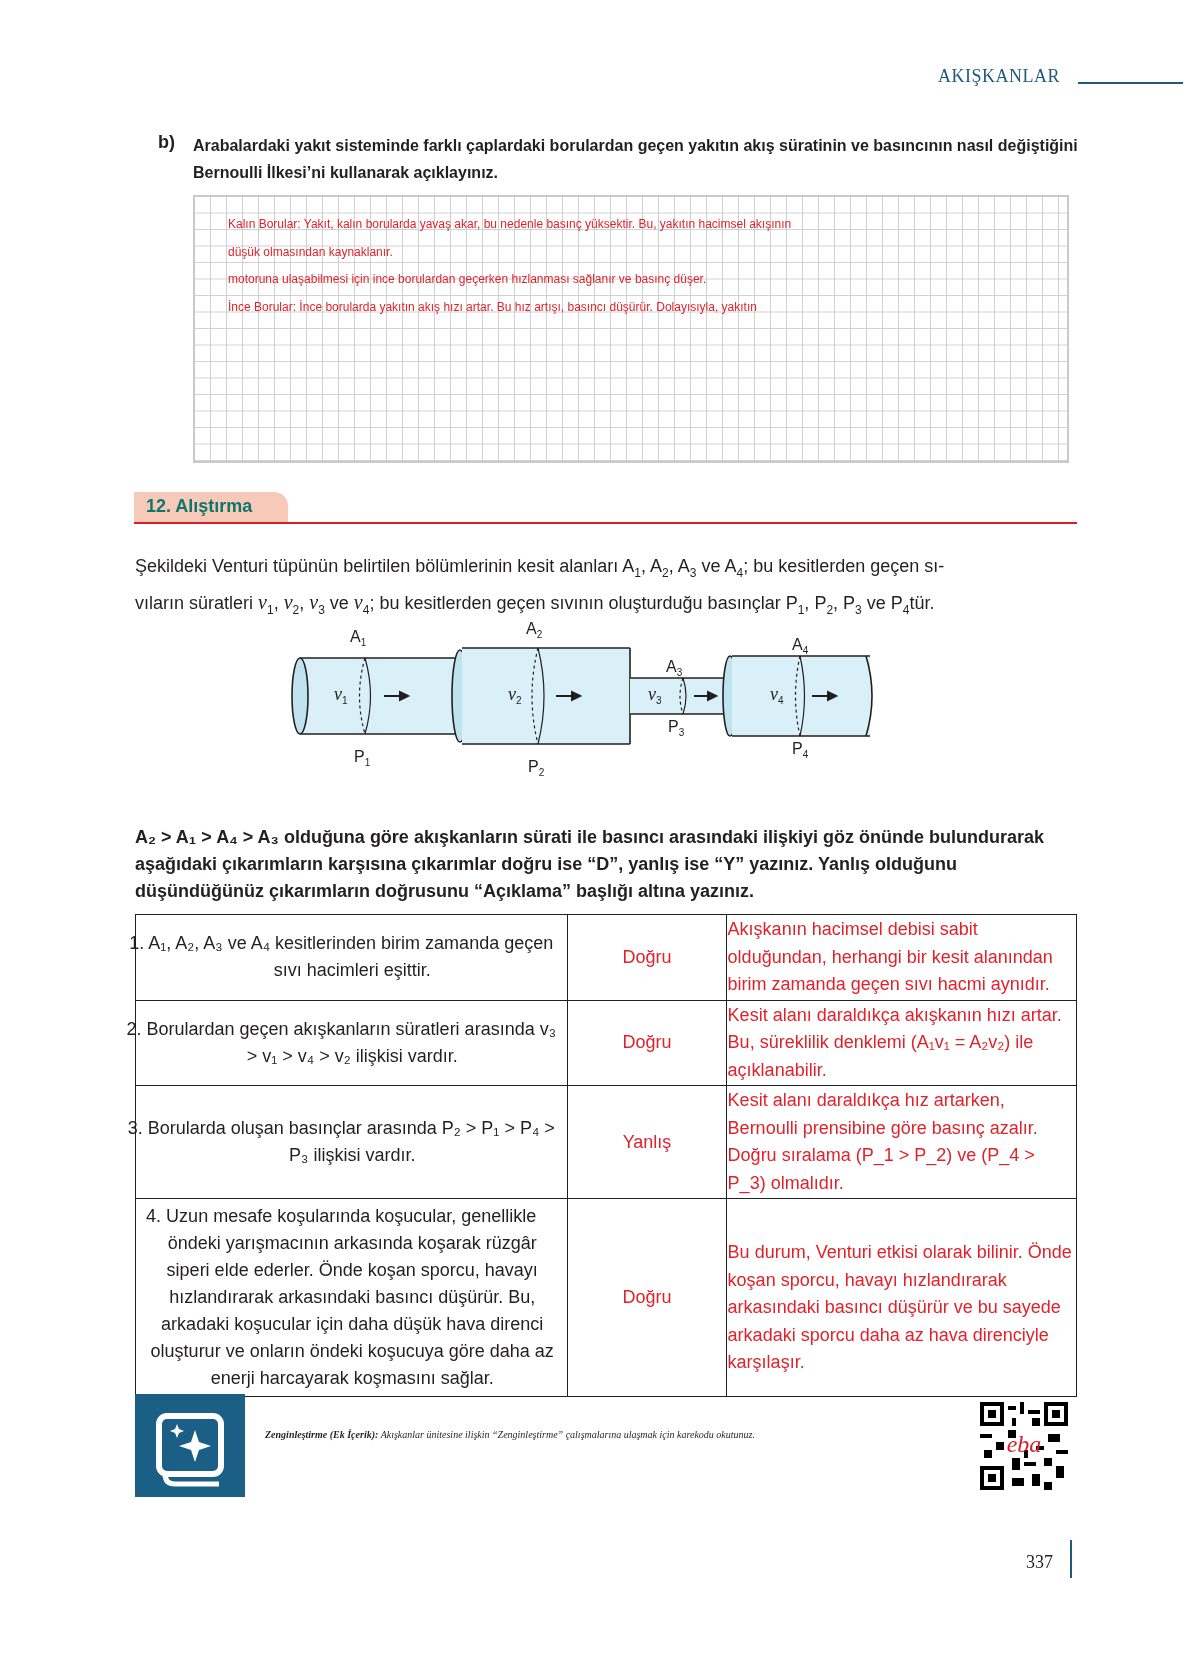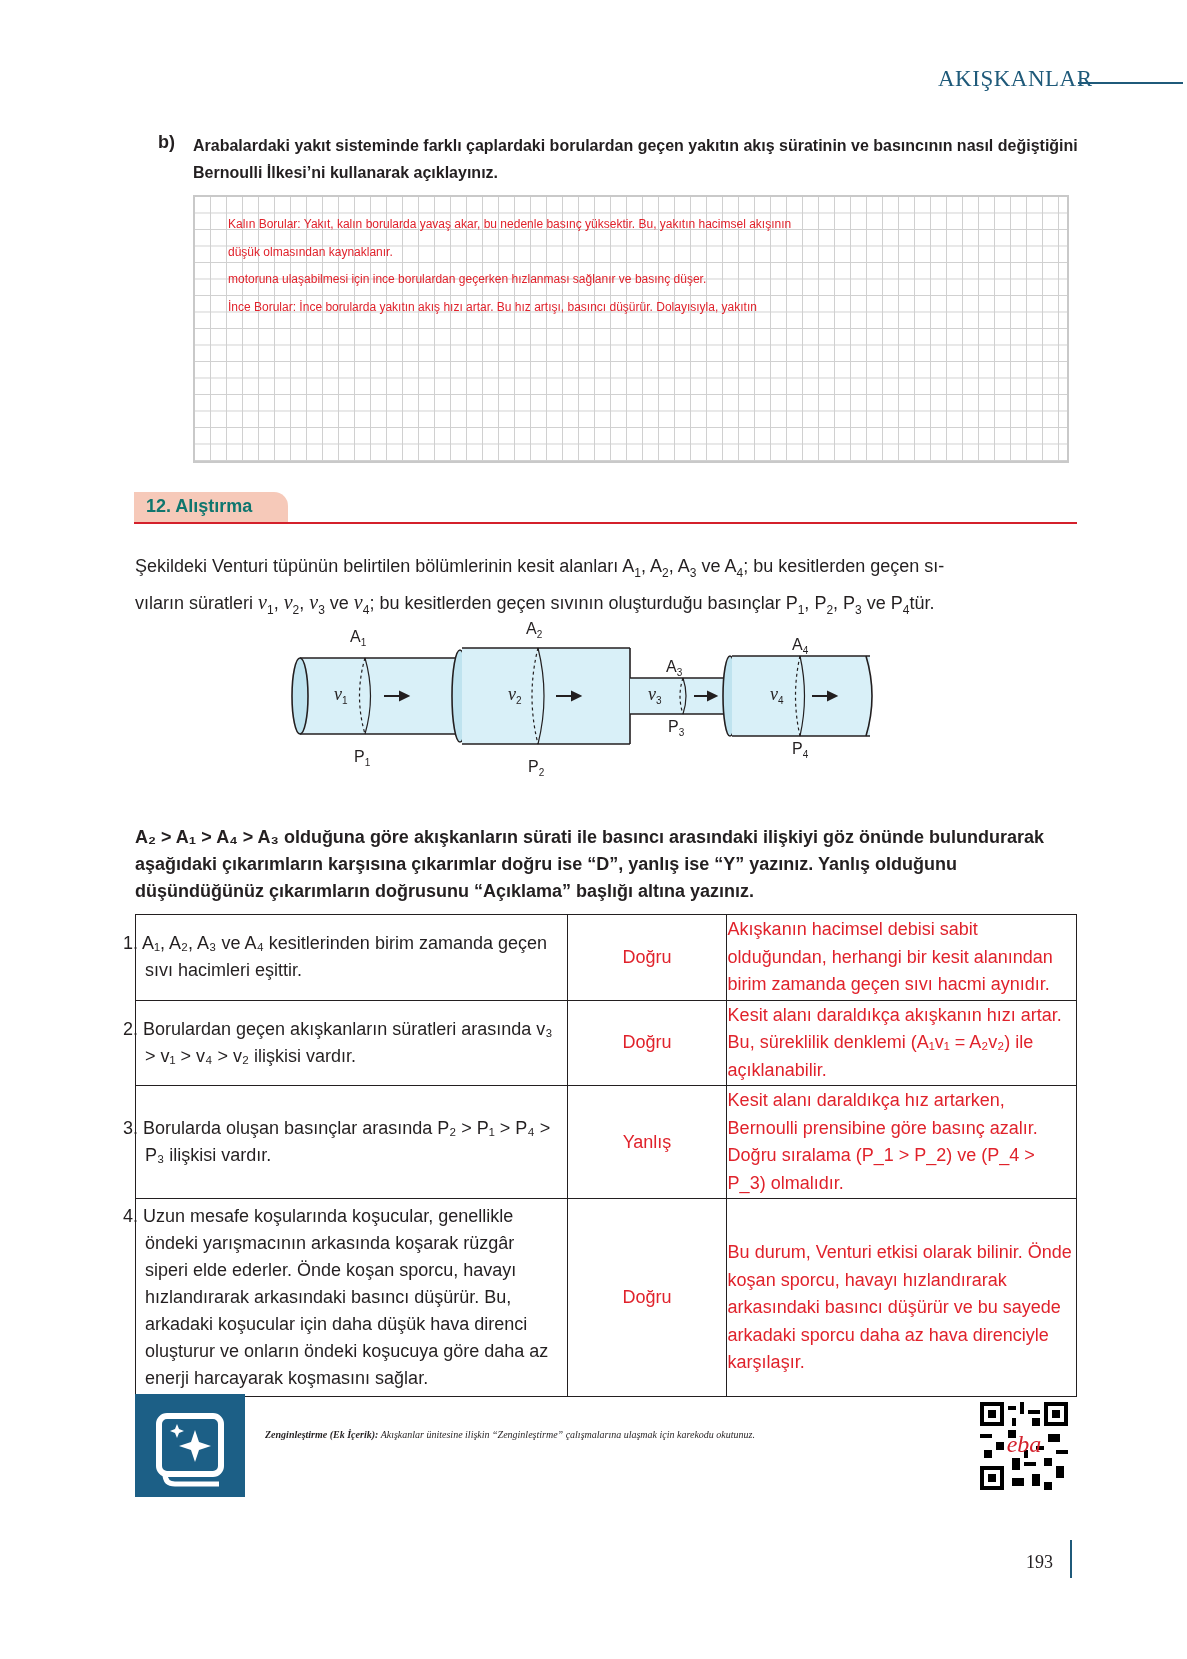--- a/index.html
+++ b/index.html
@@ -1,18 +1,18 @@
 <!DOCTYPE html>
 <html><head>
 <meta charset="utf-8">
 <style>
   html, body { margin:0; padding:0; background:#fff; }
   body { width:1187px; height:1659px; position:relative; overflow:hidden; font-family:"Liberation Sans", sans-serif; color:#231f20; }
   .abs { position:absolute; }
-  .hdr-title { left:938px; top:66px; font-family:"Liberation Serif", serif; font-size:23px; color:#1f5a7a; letter-spacing:0.5px; }
+  .hdr-title { left:938px; top:66px; font-family:"Liberation Serif", serif; font-size:18px; color:#1f5a7a; letter-spacing:0.5px; }
   .hdr-line { left:1078px; top:82px; width:105px; height:1.5px; background:#1f5a7a; }
   .q-label { left:158px; top:132px; font-size:18px; font-weight:bold; }
   .q-text { left:193px; top:132px; width:900px; font-size:16px; font-weight:bold; line-height:27px; }
   .grid { left:193px; top:195px; width:872px; height:264px; border:2px solid #c9c9c9;
     background-image: linear-gradient(#d0d0d0 1px, transparent 1px), linear-gradient(90deg, #d0d0d0 1px, transparent 1px);
     background-size: 16px 16.5px; background-position: -1px -1px; }
   .ans-b { left:228px; top:211px; width:960px; font-size:12px; line-height:27.5px; font-family:"Liberation Sans", sans-serif; color:#e0222b; }
   .ex-tab { left:134px; top:492px; width:154px; height:31px; background:#f6c9b9; border-radius:0 14px 0 0; }
   .ex-title { left:146px; top:496px; font-size:18px; font-weight:bold; color:#0f766e; }
   .ex-line { left:134px; top:522px; width:943px; height:2px; background:#d4202b; }
@@ -20,21 +20,21 @@
   .it { font-family:"Liberation Serif", serif; font-style:italic; font-size:20px; }
   sub { font-size:12px; }
   .diagram { left:290px; top:620px; width:640px; height:180px; }
   .task { left:135px; top:824px; width:945px; font-size:18px; font-weight:bold; line-height:27px; }
   table.main { position:absolute; left:135px; top:914px; width:942px; border-collapse:collapse; font-size:18px; }
   table.main td, table.main th { border:1.5px solid #231f20; vertical-align:middle; }
   table.main th { font-weight:bold; height:26px; padding:0; }
   td.c1 { width:414px; padding:4px 8px 4px 9px; line-height:27px; }
   td.c2 { width:155px; text-align:center; color:#e0222b; font-size:18px; }
   td.c3 { width:347px; }
-  .hang { padding-left:22px; text-indent:-22px; }
+  .hang { padding-left:22px; text-indent:-22px;text-align:center; }
   .expl { font-family:"Liberation Sans", sans-serif; color:#e0222b; font-size:18px; line-height:27.5px; }
   .enr-box { left:135px; top:1394px; width:110px; height:103px; background:#1c5f86; }
   .enr-text { left:265px; top:1424px; width:700px; font-family:"Liberation Serif", serif; font-style:italic; font-size:10px; line-height:22px; }
   .qr { left:980px; top:1402px; width:88px; height:88px; }
   .pgnum { left:1026px; top:1552px; font-family:"Liberation Serif", serif; font-size:18px; }
   .pg-line { left:1070px; top:1540px; width:2px; height:38px; background:#1f5a7a; }
 </style>
 </head>
 <body>
 
@@ -192,14 +192,14 @@
       <rect x="16" y="14" width="2" height="2"></rect>
     <rect x="19" y="16" width="2" height="3"></rect>
       <rect x="8" y="19" width="3" height="2"></rect>
       <rect x="13" y="18" width="2" height="3"></rect>
     <rect x="16" y="20" width="2" height="2"></rect>
       <rect x="11" y="12" width="1" height="2"></rect>
   </g>
   <text x="11" y="12.5" text-anchor="middle" font-family="Liberation Serif, serif" font-style="italic" font-size="6" fill="#d4202b">eba</text>
 </svg>
 
-<div class="abs pgnum">193</div>
+<div class="abs pgnum">337</div>
 <div class="abs pg-line"></div>
 
 </body></html>

